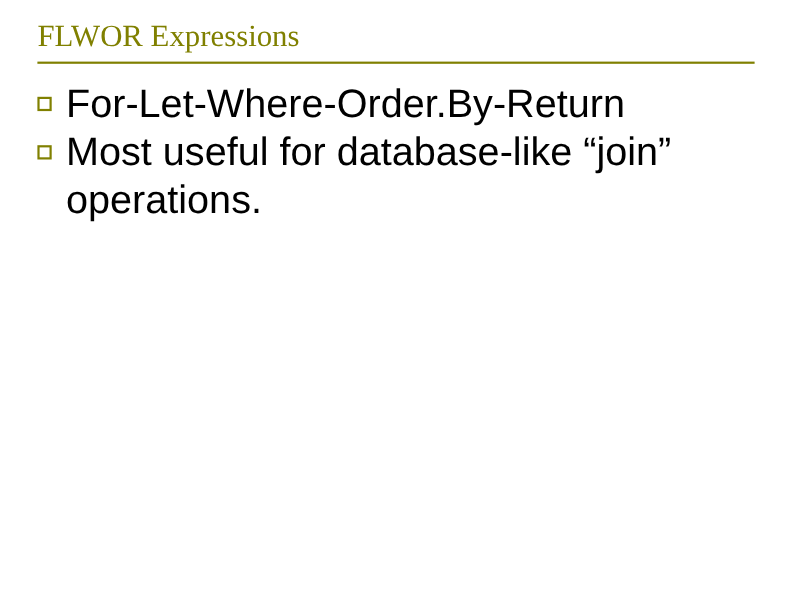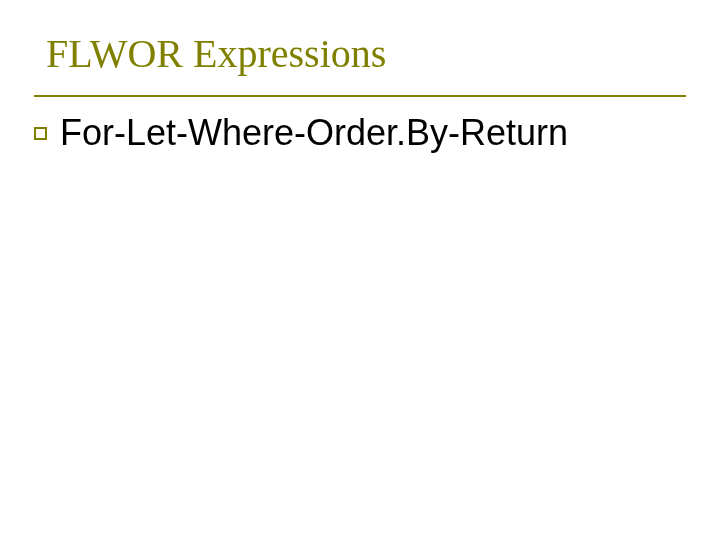--- a/index.html
+++ b/index.html
@@ -13,24 +13,24 @@
     overflow: hidden;
   }
   .slide {
     box-sizing: border-box;
     width: 720px;
     height: 540px;
     padding: 18px 34px 0 34px;
   }
   .title {
     font-family: "Times New Roman", Times, serif;
-    font-size: 40px;
+    font-size: 28px;
     font-weight: 400;
     color: #808000;
-    margin: 12px;
+    margin: 0;
     padding-bottom: 6px;
   }
   .title-rule {
     border: none;
     border-top: 2.2px solid #808000;
     margin: 0 0 14px 0;
   }
   .bullets {
     margin: 0;
     padding: 0;
@@ -59,14 +59,18 @@
 <body>
 
 <div class="slide">
   <h1 class="title">FLWOR Expressions</h1>
   <hr class="title-rule">
   <ul class="bullets">
     <li class="bullet">
       <span class="bullet-marker"></span>
       <span>For-Let-Where-Order.By-Return</span>
     </li>
+    <li class="bullet">
+      <span class="bullet-marker"></span>
+      <span>Most useful for database-like “join” operations.</span>
+    </li>
   </ul>
 </div>
 
 </body></html>

